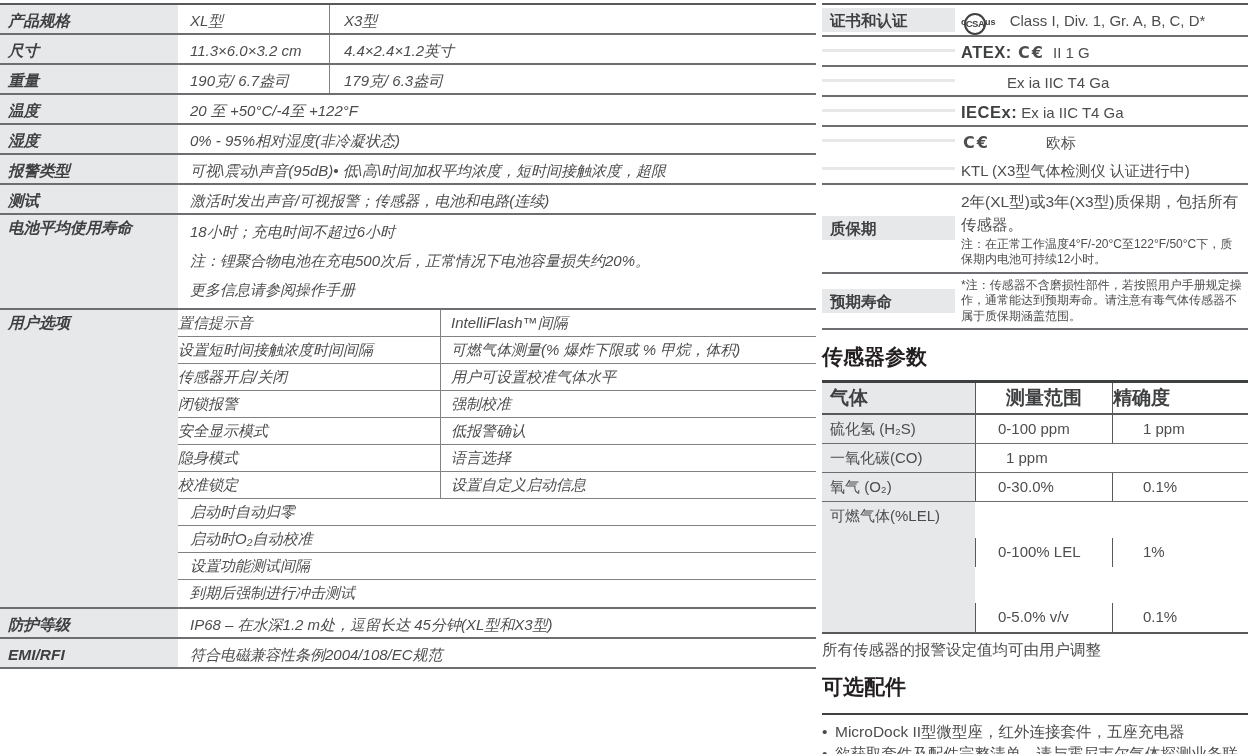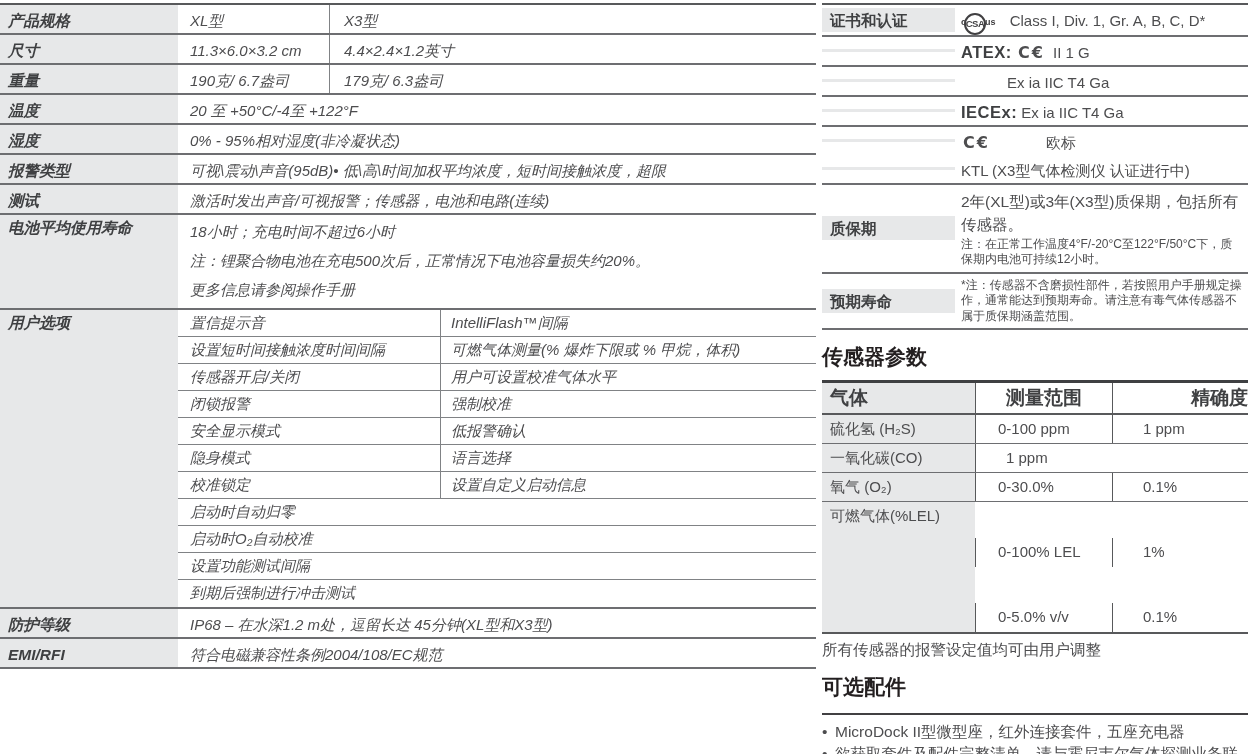--- a/index.html
+++ b/index.html
@@ -23,21 +23,21 @@
   }
   .cell { padding:3px 12px 0 12px; display:block; }
   .one-line { min-height:27px; line-height:25px; }
   .sub-a { width:152px; flex:0 0 152px; border-right:1px solid #808285; padding:3px 0 0 12px; }
   .sub-b { flex:1; padding:3px 0 0 14px; }
   .full-val { flex:1; }
   .multi { padding:2px 12px 4px 12px; line-height:29px; }
   .opt-wrap { flex:1; display:flex; flex-direction:column; }
   .opt-row { display:flex; border-bottom:1px solid #808285; min-height:27px; line-height:26px; }
   .opt-row:last-child { border-bottom:none; }
-  .opt-l { width:263px; flex:0 0 263px; border-right:1px solid #808285; padding-left:12px; }
+  .opt-l { width:263px; flex:0 0 263px; border-right:1px solid #808285; }
   .opt-r { flex:1; padding-left:10px; }
   .opt-full { flex:1; padding-left:12px; }
 
   
   .cert { width:426px; border-top:2px solid #58595b; font-size:15px; }
   .crow { display:flex; border-bottom:2px solid #6d6e71; align-items:center; }
   .crow.no-line { border-bottom:none; }
   .clbl {
     width:133px; flex:0 0 133px; background:#e7e8e9;
     font-weight:bold; color:#3f4042; font-size:15.5px;
@@ -65,21 +65,21 @@
   
   .section-title { font-size:21px; font-weight:bold; color:#231f20; margin:13px 0 9px 0; }
   .sensor { width:426px; border-top:3px solid #3f4042; border-bottom:2px solid #58595b; font-size:15px; }
   .snrow { display:flex; border-bottom:1.5px solid #6d6e71; min-height:29px; line-height:27px; }
   .snrow.head { font-weight:bold; color:#3f4042; font-size:19px; min-height:31px; line-height:30px; border-bottom:2px solid #58595b; }
   .snrow:last-child { border-bottom:none; }
   .gas-cell { width:153px; flex:0 0 153px; background:#e7e8e9; padding-left:8px; }
   .range-cell { width:137px; flex:0 0 137px; border-left:1.5px solid #58595b; padding-left:22px; }
   .acc-cell { flex:1; border-left:1.5px solid #58595b; padding-left:30px; }
   .head .range-cell { text-align:center; padding-left:0; }
-  .head .acc-cell { text-align:right; padding-left:0; }
+  .head .acc-cell { text-align:left; padding-left:0; }
   .dbl { display:flex; flex-direction:column; flex:1; }
   .dbl .snsub { display:flex; min-height:29px; line-height:27px;margin-top:36px; }
   .sensor-note { font-size:15.5px; margin:6px 0 2px 0; }
 
   
   .acc-title { font-size:21px; font-weight:bold; color:#231f20; border-bottom:2.5px solid #414042; padding-bottom:12px; margin-top:12px; }
   .bullets { margin-top:6px; font-size:15.5px; line-height:22px; }
   .bullet-item { display:flex; }
   .bullet-dot { width:13px; flex:0 0 13px; }
   .bullet-text { flex:1; }

